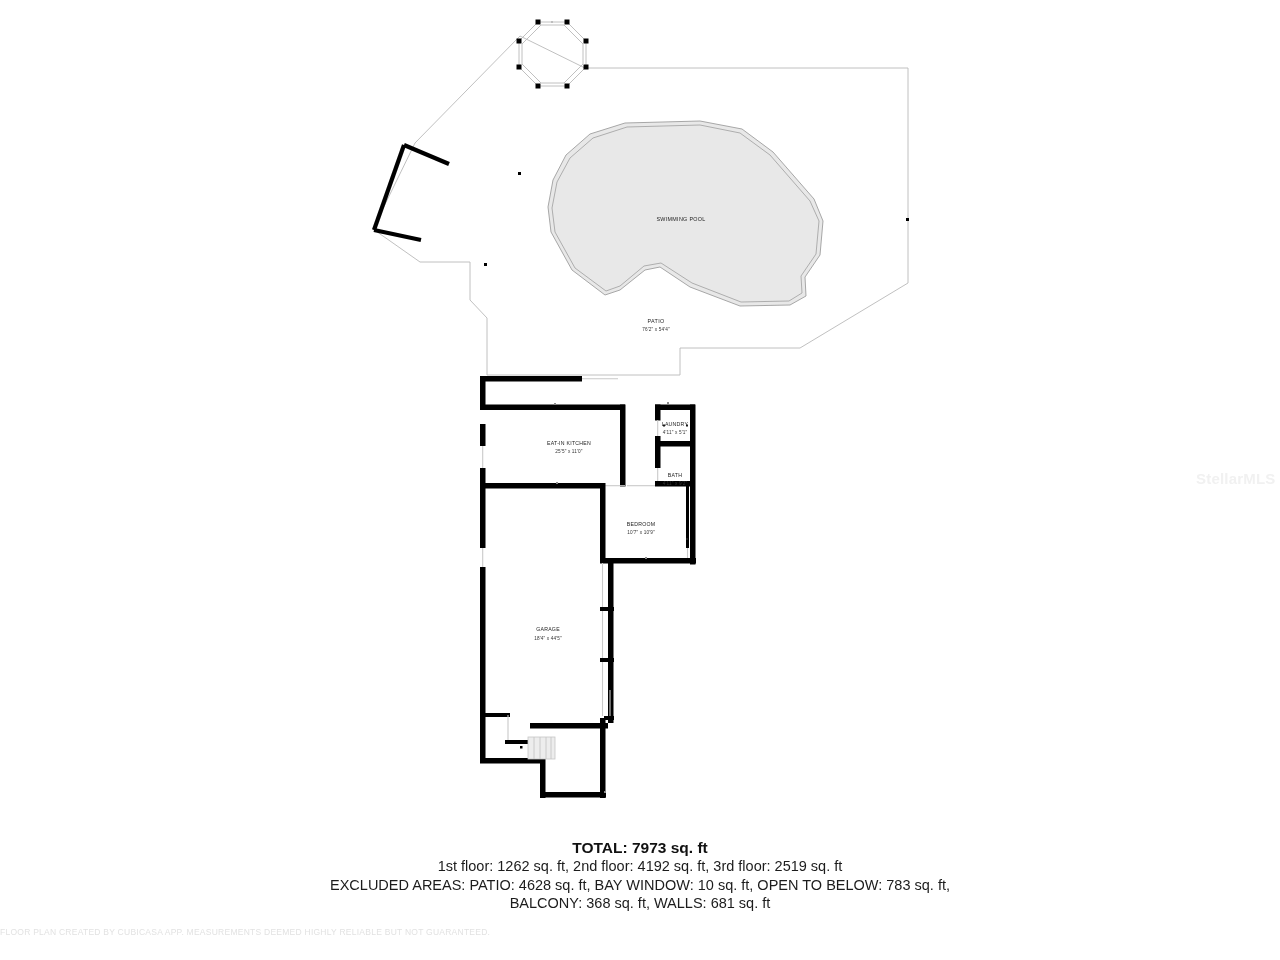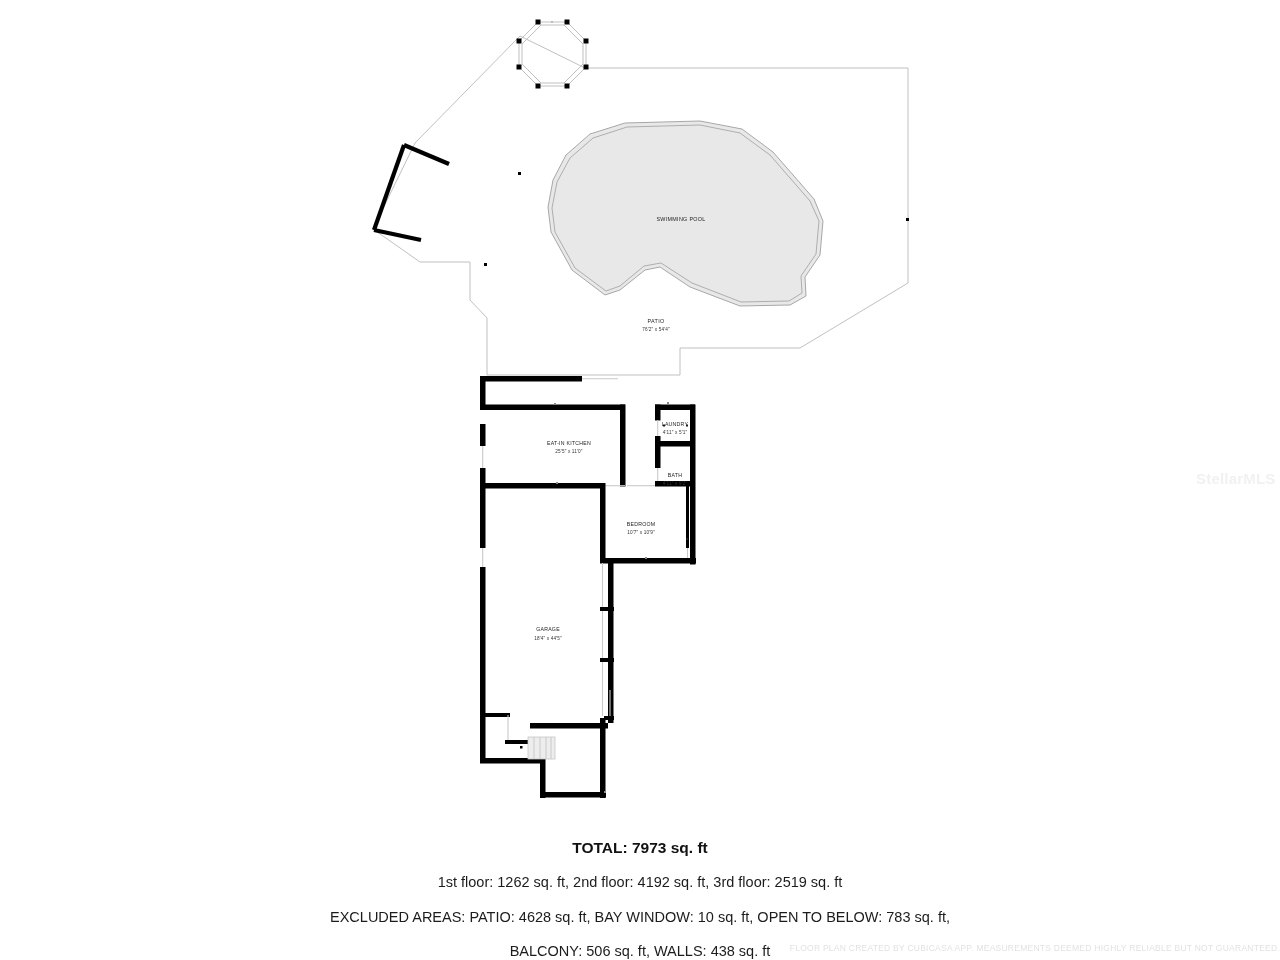--- a/index.html
+++ b/index.html
@@ -49,34 +49,33 @@
     font-size: 15.5px;
     font-weight: bold;
     color: #111111;
     line-height: 19px;
     margin: 0;
   }
   .summary-line {
     font-size: 14.5px;
     color: #1c1c1c;
     line-height: 18.5px;
-    margin: 16px;
+    margin: 0;
     white-space: nowrap;
   }
   #footer-note {
     position: absolute;
     left: 0;
     top: 927px;
     width: 1280px;
-    text-align: right;
+    text-align: left;
     font-size: 8.5px;
     letter-spacing: 0.25px;
     color: #e2e2e2;
     white-space: nowrap;
-    margin-top: 16px;
   }
   
   .wall-thick {
     fill: #000000;
     stroke: none;
   }
   .outline-thin {
     fill: none;
     stroke: #b9b9b9;
     stroke-width: 0.9;
@@ -343,16 +342,16 @@
     </g>
   </svg>
 
   <div class="watermark">StellarMLS</div>
 </div>
 
 <div id="summary-block">
   <p class="summary-total">TOTAL: 7973 sq. ft</p>
   <p class="summary-line">1st floor: 1262 sq. ft, 2nd floor: 4192 sq. ft, 3rd floor: 2519 sq. ft</p>
   <p class="summary-line">EXCLUDED AREAS: PATIO: 4628 sq. ft, BAY WINDOW: 10 sq. ft, OPEN TO BELOW: 783 sq. ft,</p>
-  <p class="summary-line">BALCONY: 506 sq. ft, WALLS: 438 sq. ft</p>
+  <p class="summary-line">BALCONY: 368 sq. ft, WALLS: 681 sq. ft</p>
 </div>
 
 <div id="footer-note">FLOOR PLAN CREATED BY CUBICASA APP. MEASUREMENTS DEEMED HIGHLY RELIABLE BUT NOT GUARANTEED.</div>
 
 </body></html>

